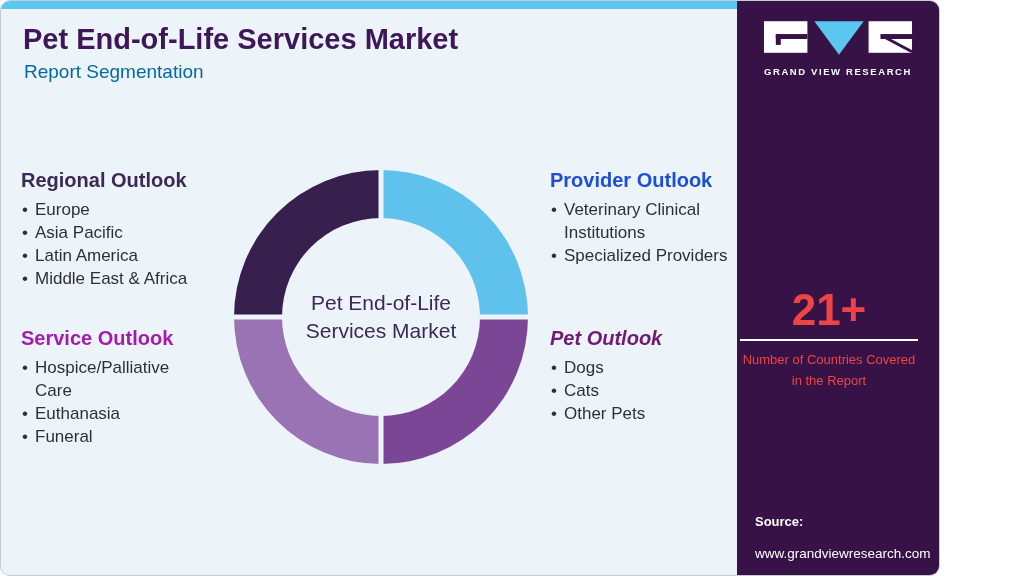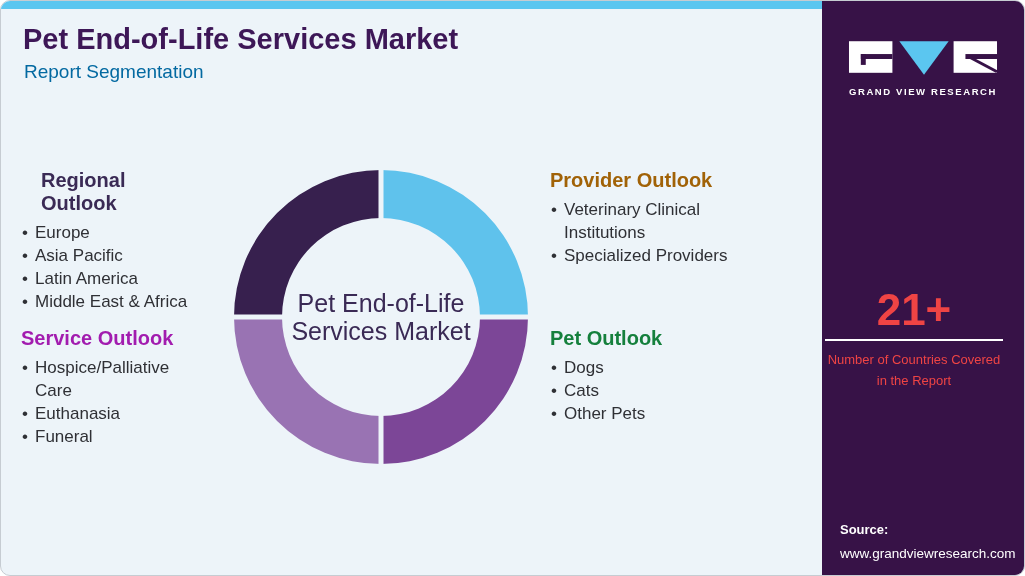--- a/index.html
+++ b/index.html
@@ -1,57 +1,57 @@
 <!DOCTYPE html>
 <html><head>
 <meta charset="utf-8">
 <style>
   html,body { margin:0; padding:0; background:#fff; }
   .card {
-    position:relative; width:1025px; height:576px; box-sizing:border-box;
+    position:relative; width:940px; height:576px; box-sizing:border-box;
     background:#edf4f9; border:1px solid #c6ccd2; border-radius:10px;
     overflow:hidden; font-family:"Liberation Sans", sans-serif;padding-left:22px;
   }
   .topbar { position:absolute; top:0; left:0; width:823px; height:8px; background:#5bc6f0; }
 
   .title { position:absolute; left:22px; top:22px; margin:0; font-size:29px; font-weight:bold; color:#3d1757; }
   .subtitle { position:absolute; left:23px; top:60px; font-size:19px; color:#0369a1; }
 
   .sec { position:absolute; }
   .sec h2 { margin:0 0 6px 0; font-size:20px; font-weight:bold; }
   .sec ul { margin:0; padding:0; list-style:none; font-size:17px; line-height:23px; color:#2f3035; }
   .sec li { position:relative; padding-left:14px; }
   .sec li::before { content:"\2022"; position:absolute; left:1px; }
   .sec-regional { left:20px; top:168px; width:178px; }
-  .sec-regional h2 { color:#3a2a55;margin-left:20px; }
+  .sec-regional h2 { color:#3a2a55; }
   .sec-service { left:20px; top:326px; width:178px; }
   .sec-service h2 { color:#a21caf; }
   .sec-provider { left:549px; top:168px; width:214px; }
-  .sec-provider h2 { color:#a16207; }
+  .sec-provider h2 { color:#1d4ed8; }
   .sec-pet { left:549px; top:326px; width:214px; }
-  .sec-pet h2 { color:#15803d; }
+  .sec-pet h2 { color:#701a75;font-style:italic; }
 
   .donut-wrap { position:absolute; left:230px; top:166px; width:300px; height:300px; }
   .donut-wrap svg { position:absolute; left:0; top:0; }
   .donut-center {
     position:absolute; left:0; top:0; width:300px; height:300px;
     display:flex; flex-direction:column; align-items:center; justify-content:center;
-    color:#3a2a55; font-size:25px; line-height:28px; text-align:center;
+    color:#3a2a55; font-size:21px; line-height:28px; text-align:center;
   }
 
   .sidebar { position:absolute; top:0; right:0; width:202px; height:576px; background:#371247; }
-  .logo { position:absolute; top:38px; left:0; width:202px; text-align:center; }
+  .logo { position:absolute; top:18px; left:0; width:202px; text-align:center; }
   .brand-name { color:#ffffff; font-weight:bold; font-size:9.5px; letter-spacing:1.6px; margin-top:5px; }
   .stat { position:absolute; top:238px; left:3px; width:178px; text-align:center; color:#ef4444;margin-top:48px; }
   .stat-value { font-size:44px; font-weight:bold; line-height:46px; }
   .stat-divider { border:none; border-top:2px solid #ffffff; margin:6px 0 8px 0; }
   .stat-caption { font-size:13px; line-height:21px; }
   .source { position:absolute; left:18px; bottom:16px; color:#ffffff; }
   .source-label { font-weight:bold; font-size:13px; }
-  .source-url { font-size:13.5px; margin-top:9px; }
+  .source-url { font-size:13.5px; margin-top:17px; }
 </style>
 </head>
 <body>
 
 <div class="card">
   <div class="topbar"></div>
 
   <h1 class="title">Pet End-of-Life Services Market</h1>
   <div class="subtitle">Report Segmentation</div>
 

